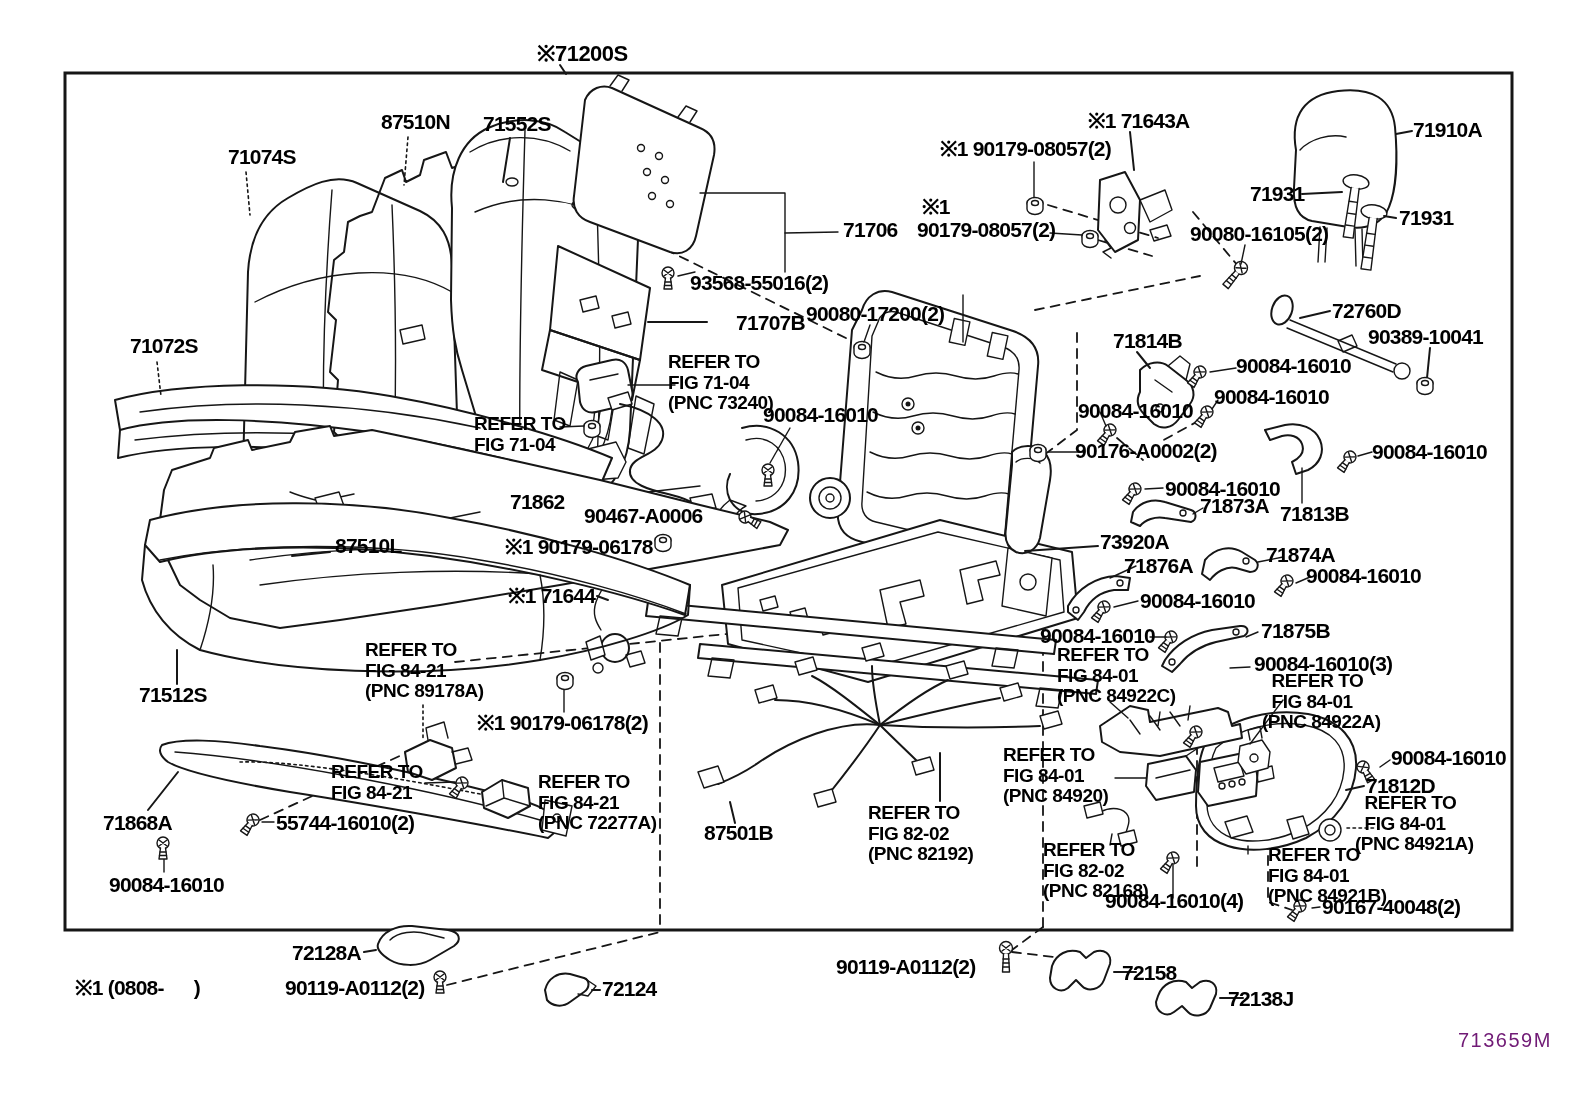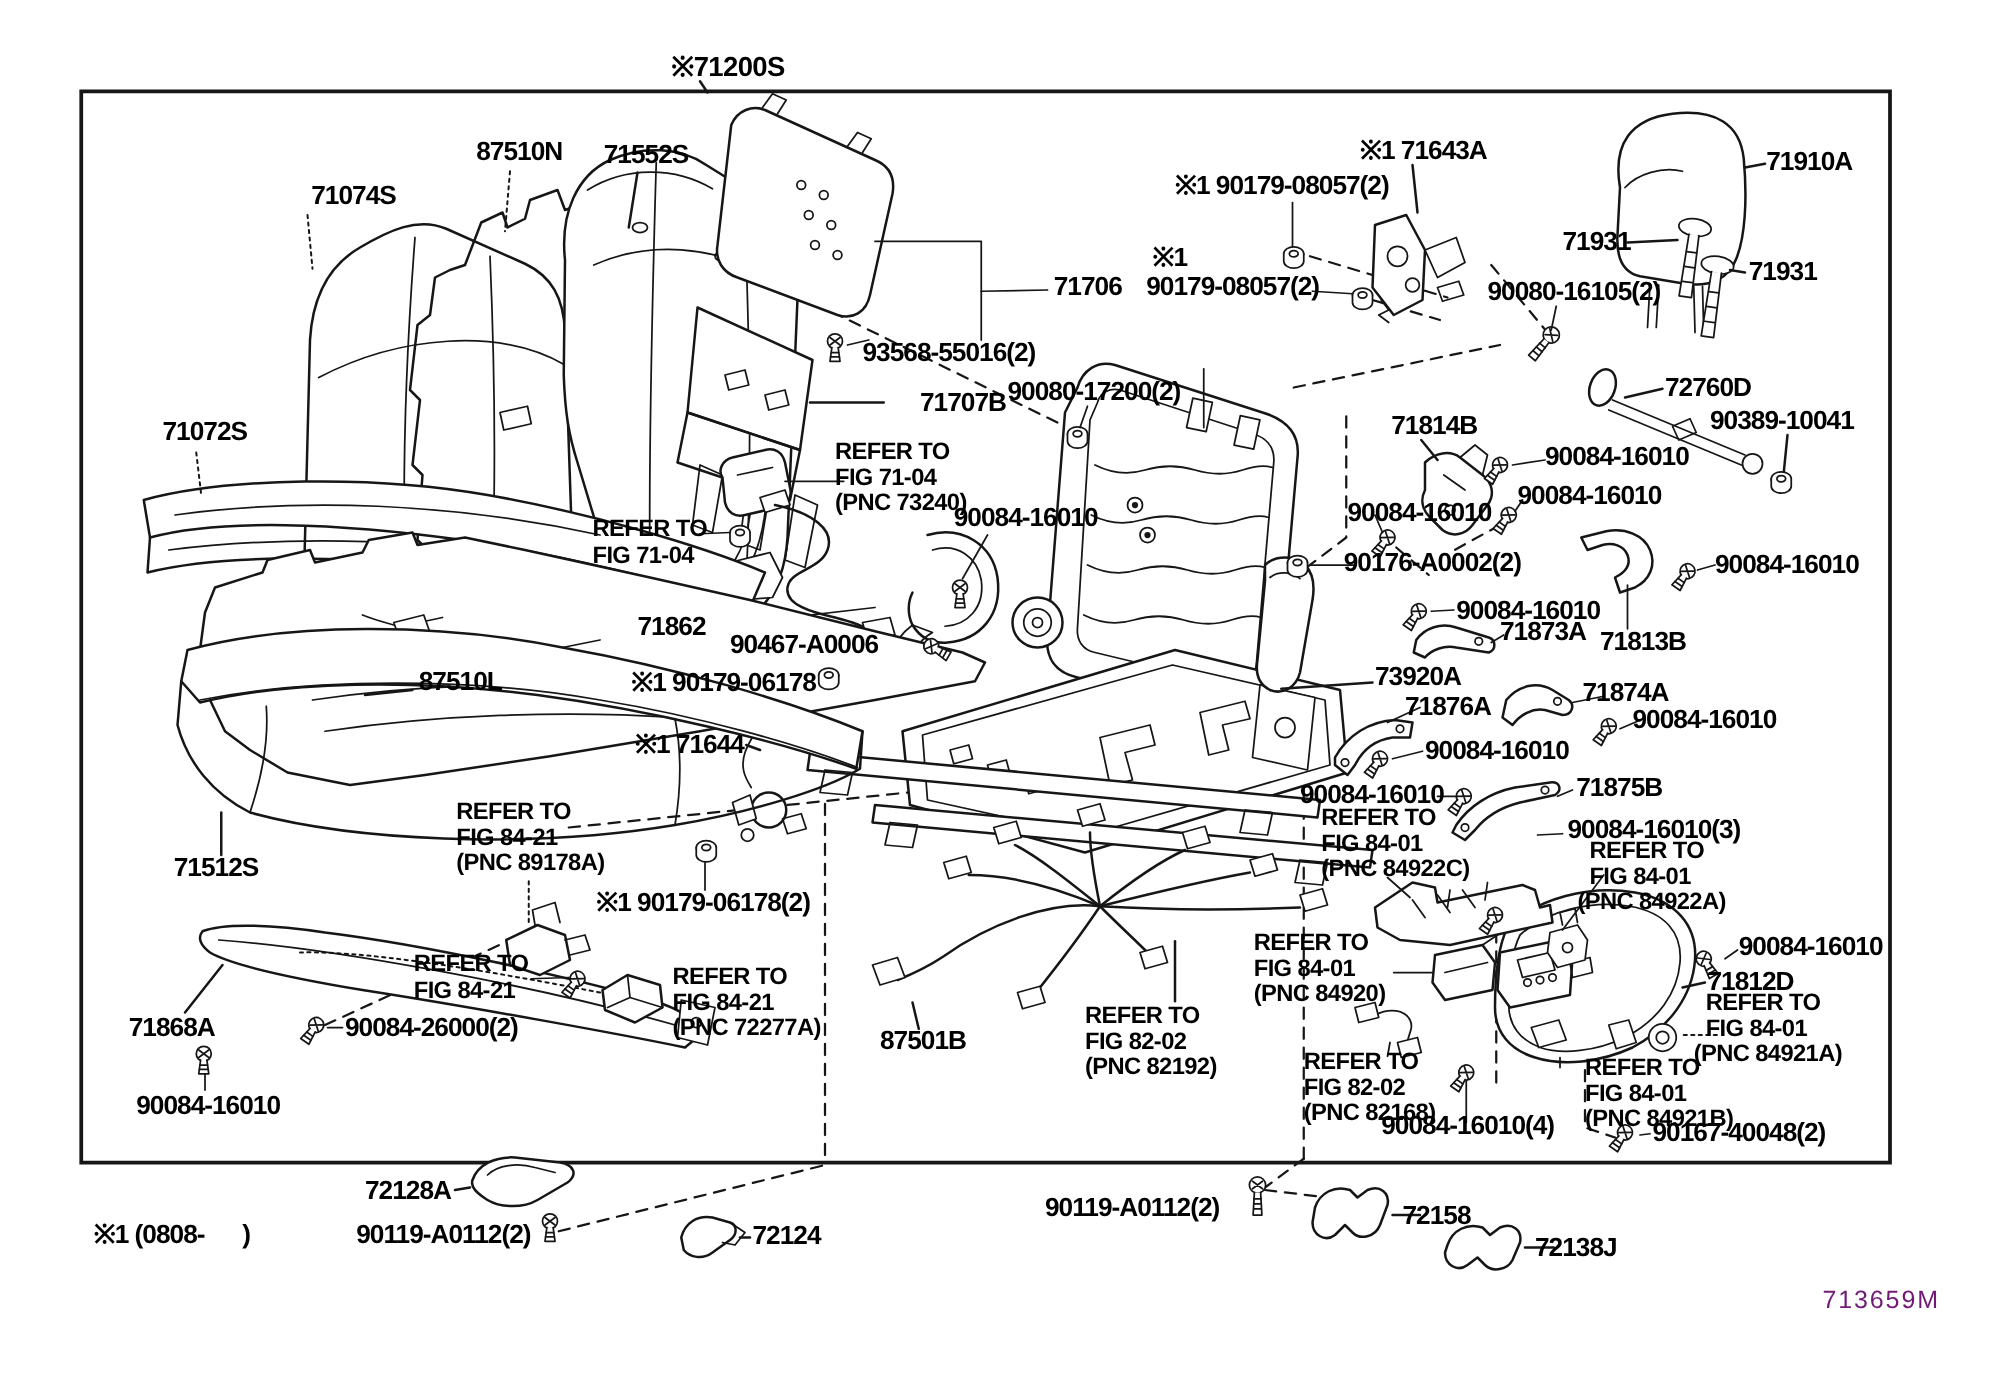--- a/index.html
+++ b/index.html
@@ -457,28 +457,28 @@
     <path d="M1150,637 L1166,637" class="art thin"></path>
     <path d="M1250,667 L1230,668" class="art thin"></path>
     <path d="M1390,760 L1380,767" class="art thin"></path>
     <path d="M560,427 L584,426" class="art thin"></path>
     <path d="M675,385 L628,385" class="art thin"></path>
   </g>
 </svg>
 
 <div id="labels-layer">
       <div class="lbl hdr" style="left: 537px; top: 43px;">※71200S</div>
-      <div class="lbl" style="left: 249px; top: 146px;">71074S</div>
+      <div class="lbl" style="left: 228px; top: 146px;">71074S</div>
       <div class="lbl" style="left: 381px; top: 111px;">87510N</div>
       <div class="lbl" style="left: 483px; top: 113px;">71552S</div>
       <div class="lbl" style="left: 130px; top: 335px;">71072S</div>
       <div class="lbl" style="left: 335px; top: 535px;">87510L</div>
       <div class="lbl" style="left: 139px; top: 684px;">71512S</div>
       <div class="lbl" style="left: 103px; top: 812px;">71868A</div>
-      <div class="lbl" style="left: 276px; top: 812px;">90084-26000(2)</div>
+      <div class="lbl" style="left: 276px; top: 812px;">55744-16010(2)</div>
       <div class="lbl" style="left: 109px; top: 874px;">90084-16010</div>
       <div class="lbl note" style="left: 365px; top: 640px;">REFER TO
 FIG 84-21
 (PNC 89178A)</div>
       <div class="lbl note" style="left: 331px; top: 762px;">REFER TO
 FIG 84-21</div>
       <div class="lbl note" style="left: 538px; top: 772px;">REFER TO
 FIG 84-21
 (PNC 72277A)</div>
       <div class="lbl" style="left: 477px; top: 712px;">※1 90179-06178(2)</div>

